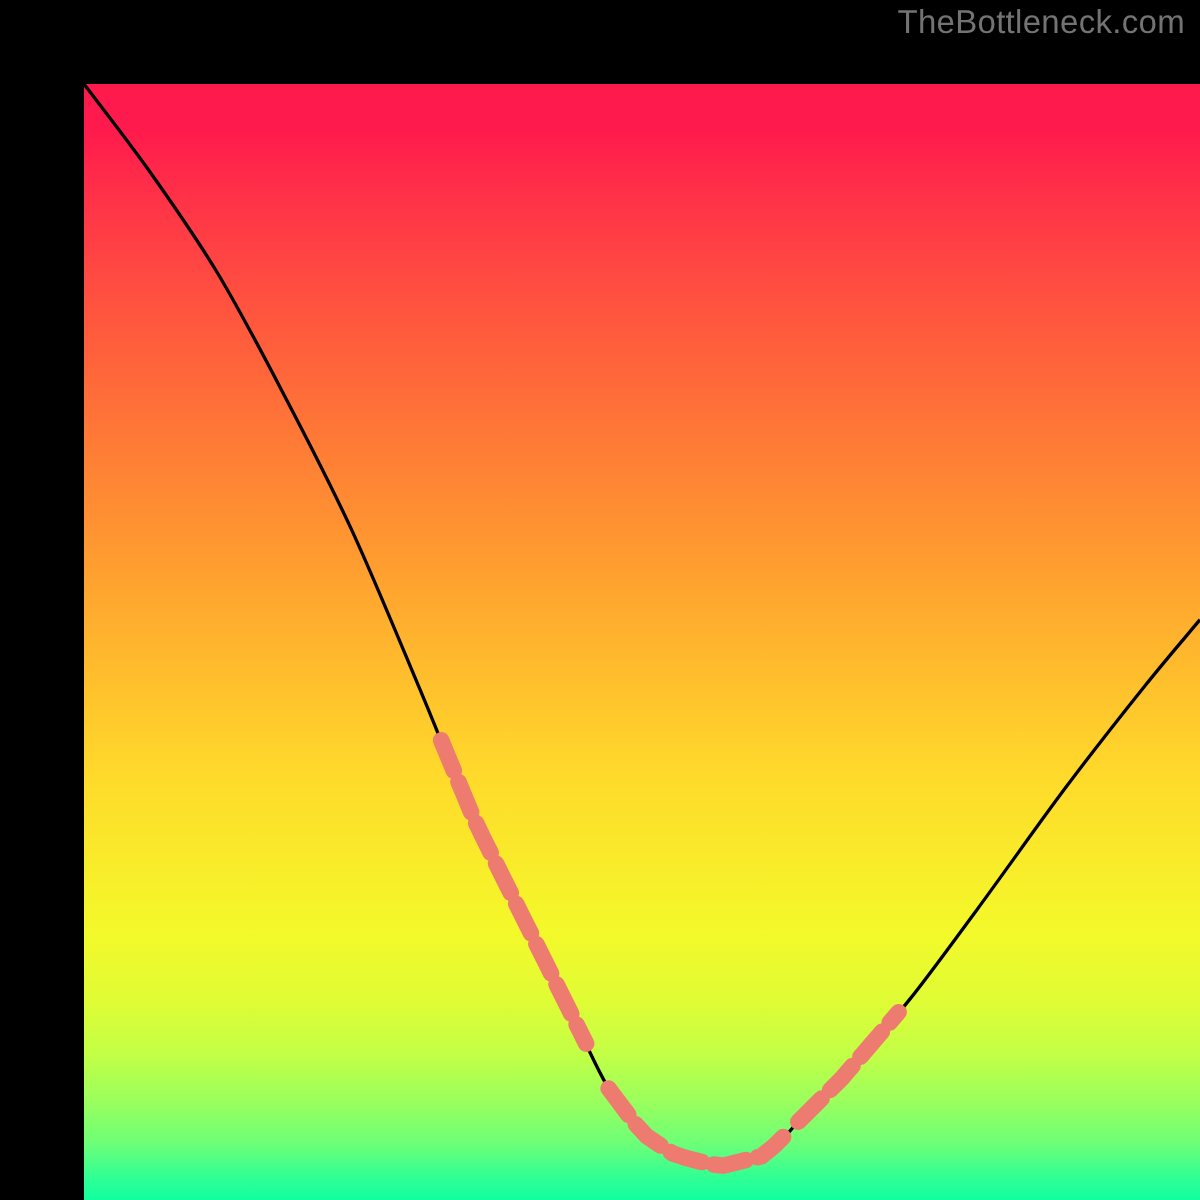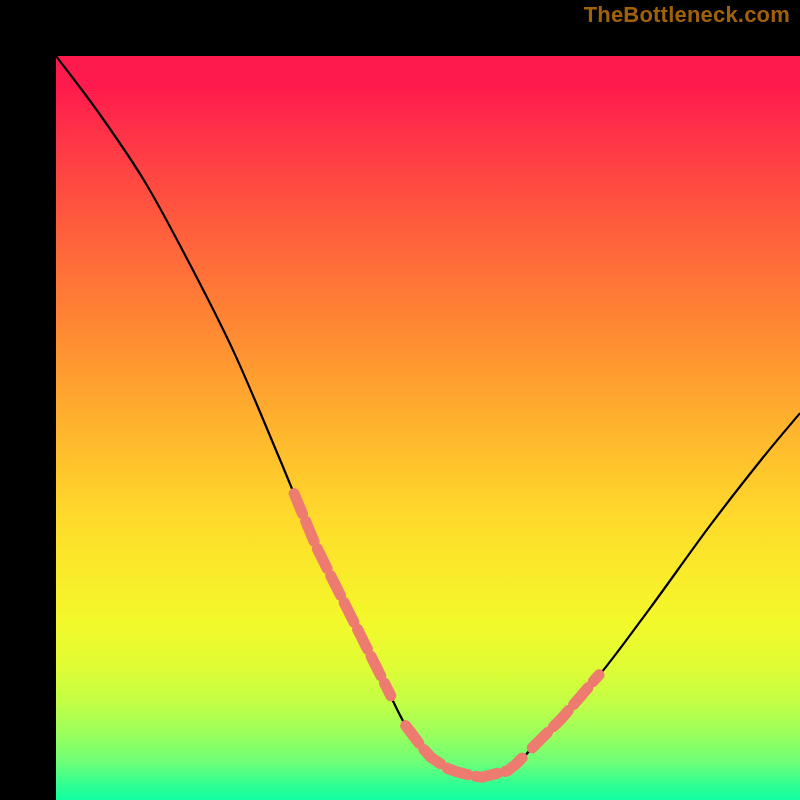--- a/index.html
+++ b/index.html
@@ -54,23 +54,23 @@
   svg.curve {
     position: absolute;
     inset: 0;
     width: 744px;
     height: 744px;
   }
   .watermark {
     position: absolute;
     top: 2px;
     right: 10px;
-    color: #a16207;
+    color: #737373;
     font-size: 22px;
-    font-weight: 700;
+    font-weight: 400;
     letter-spacing: 0.2px;
     z-index: 5;
   }
   .curve-path {
     fill: none;
     stroke: #000;
     stroke-width: 2.2;
   }
   .highlight {
     fill: none;

